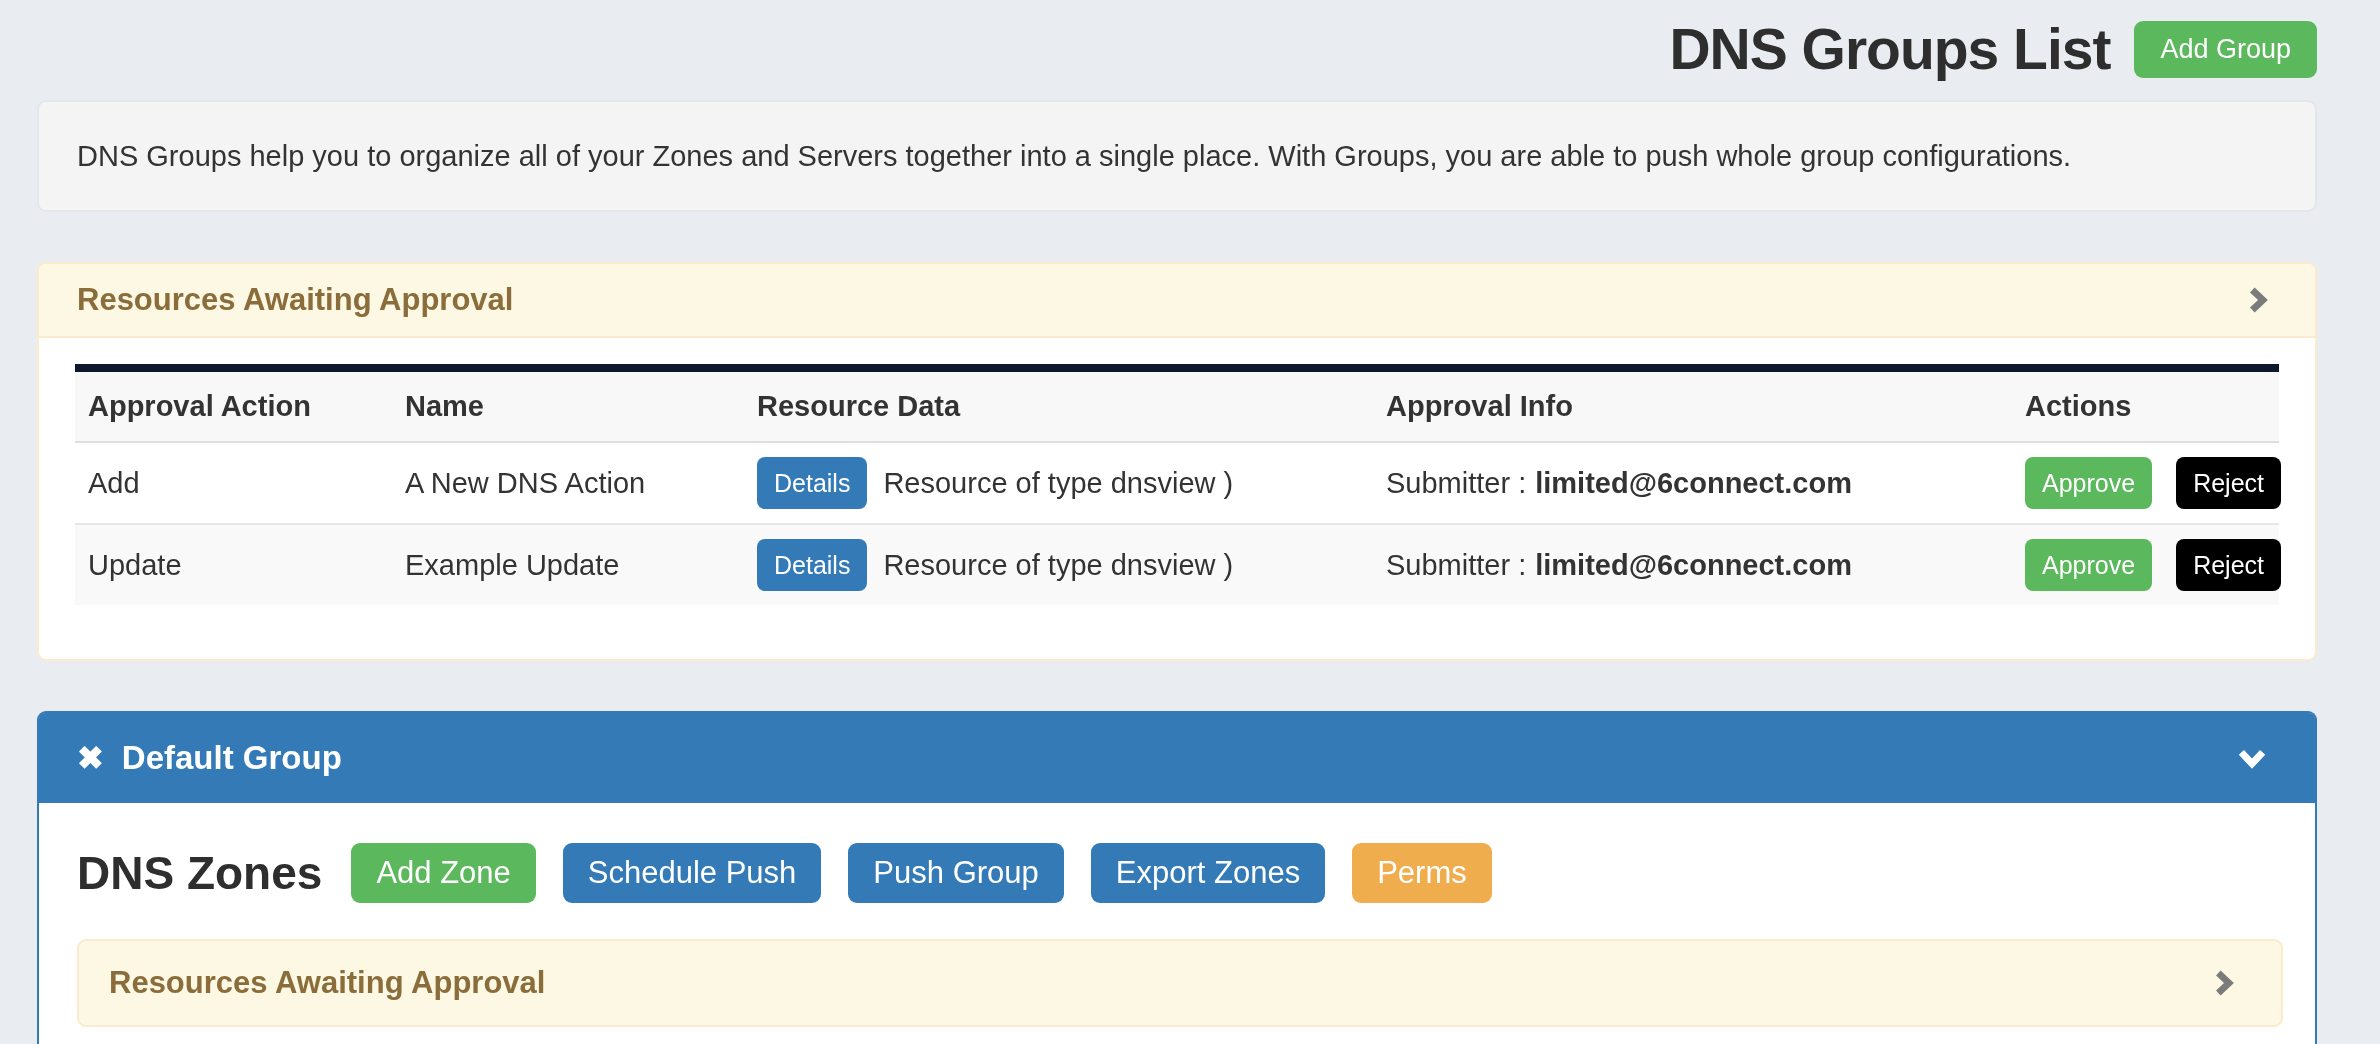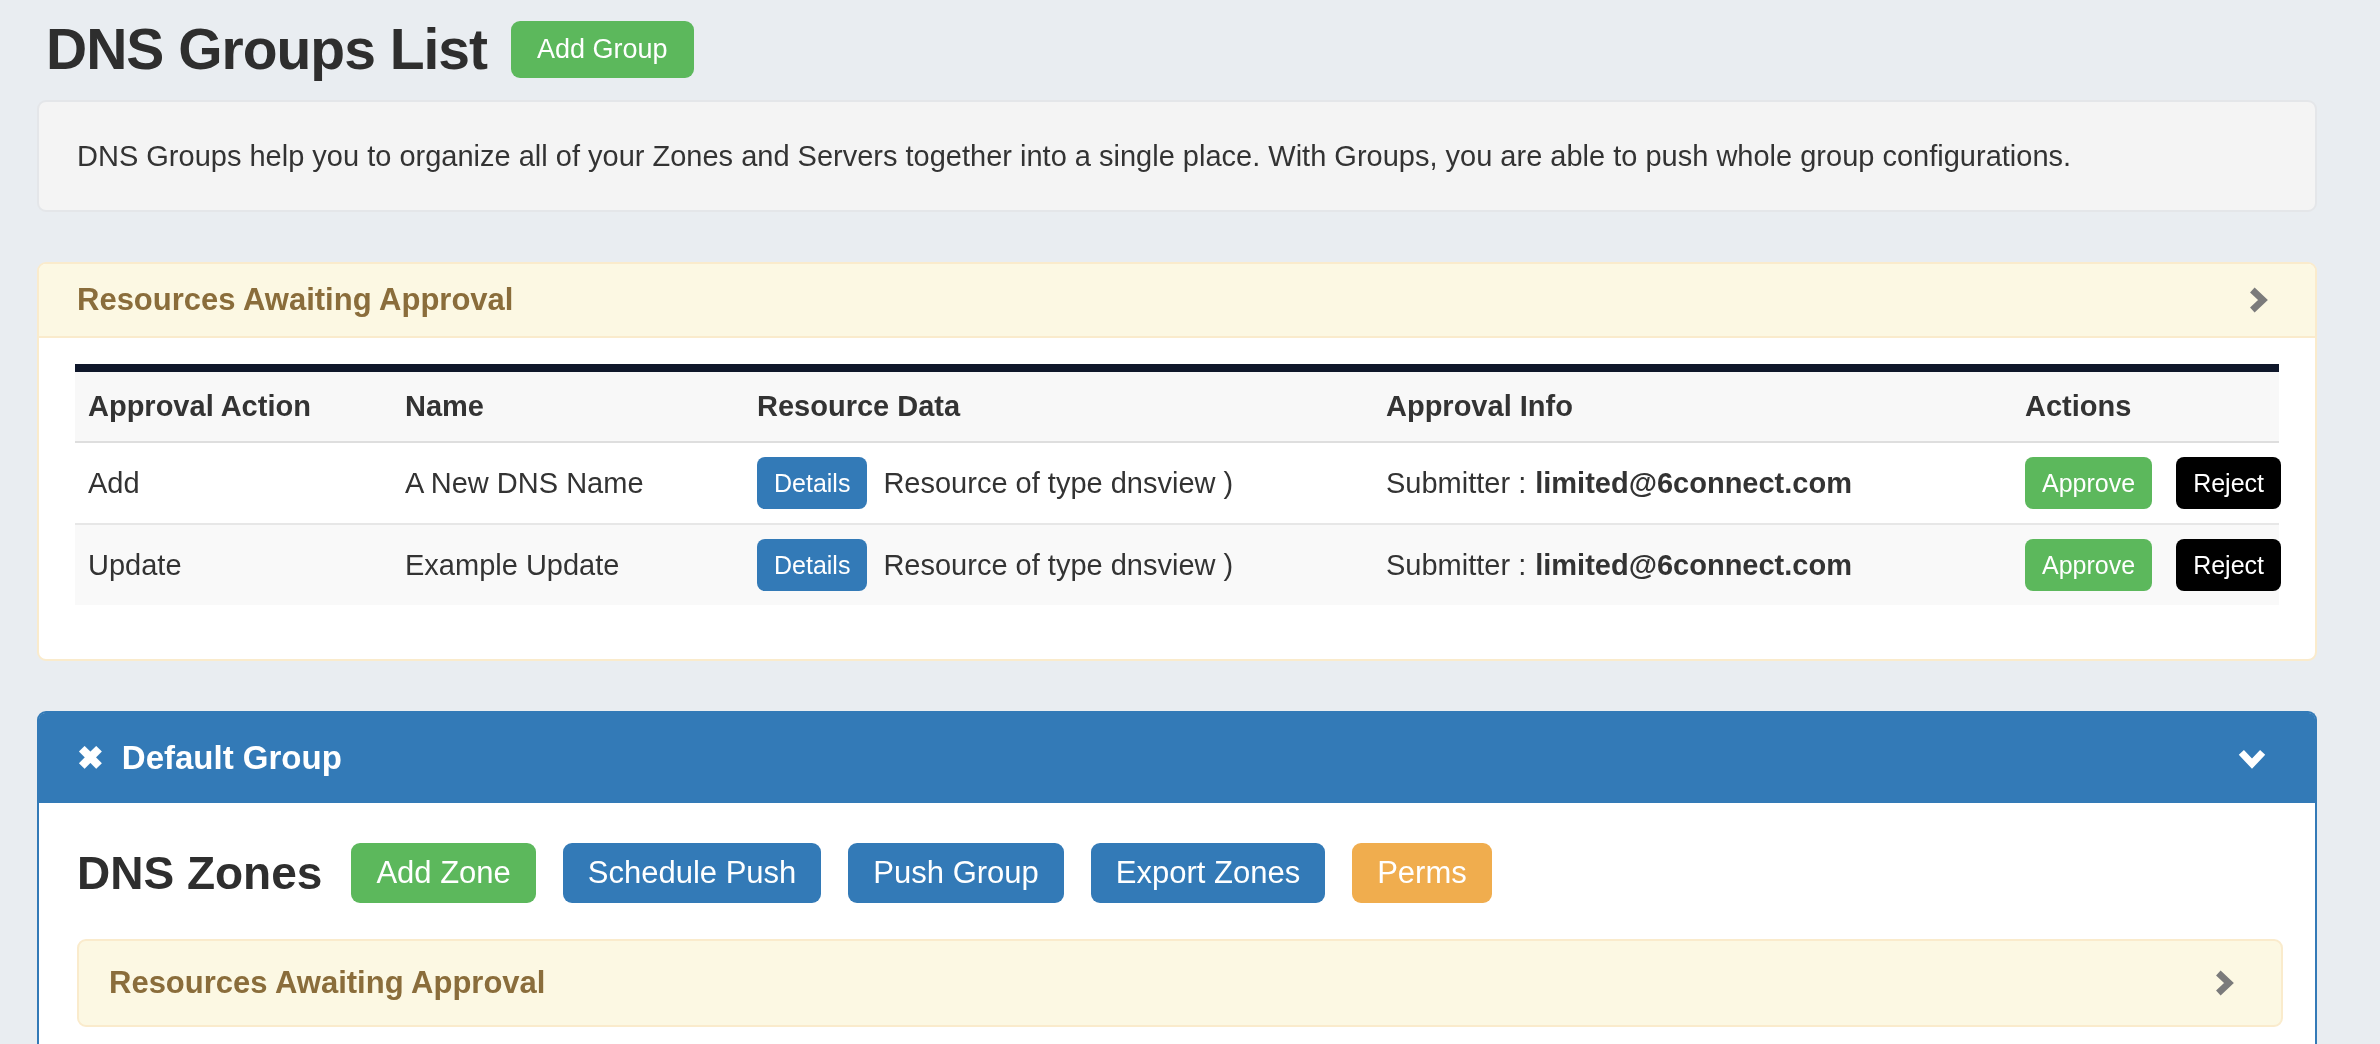--- a/index.html
+++ b/index.html
@@ -9,21 +9,21 @@
     overflow: hidden;
     background: #e9edf1;
     font-family: "Liberation Sans", sans-serif;
     color: #333;
   }
   .container { width: 2280px; margin-left: 37px; }
 
   
   .page-header-row {
     display: flex; align-items: center; gap: 24px;
-    margin: 16px 0 0 9px; height: 66px;
+    margin: 16px 0 0 9px; height: 66px; justify-content: flex-end;
   }
   .page-title {
     margin: 0; font-size: 57px; font-weight: bold;
     letter-spacing: -1px; color: #2e2e2e;
   }
 
   
   .btn {
     display: inline-flex; align-items: center; justify-content: center;
     border: none; border-radius: 9px; color: #fff; cursor: pointer;
@@ -140,21 +140,21 @@
             <th>Approval Action</th>
             <th>Name</th>
             <th>Resource Data</th>
             <th>Approval Info</th>
             <th>Actions</th>
           </tr>
         </thead>
         <tbody>
           <tr>
             <td>Add</td>
-            <td>A New DNS Name</td>
+            <td>A New DNS Action</td>
             <td>
               <div class="cell-flex">
                 <button class="btn btn-blue btn-sm">Details</button>
                 <span>Resource of type dnsview )</span>
               </div>
             </td>
             <td>
               <span>Submitter :</span><span class="submitter-email">limited@6connect.com</span>
             </td>
             <td>

